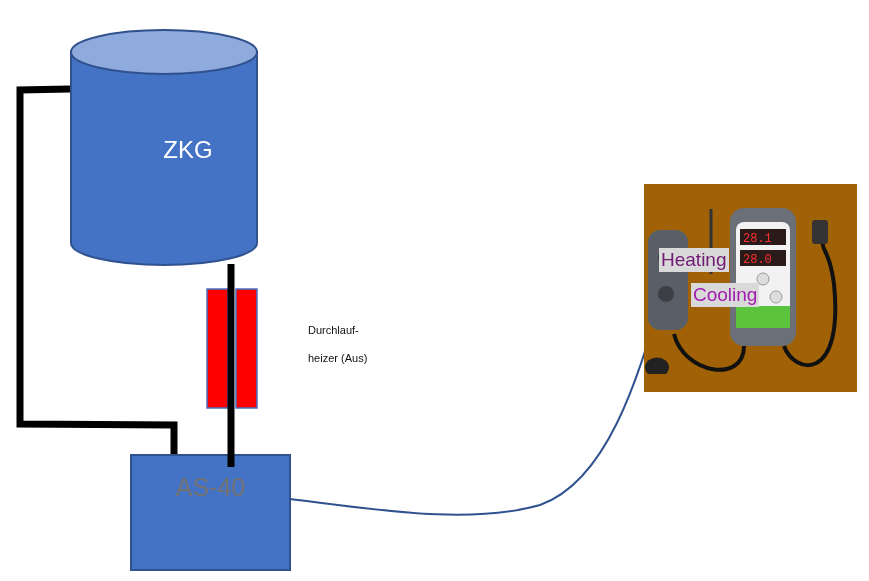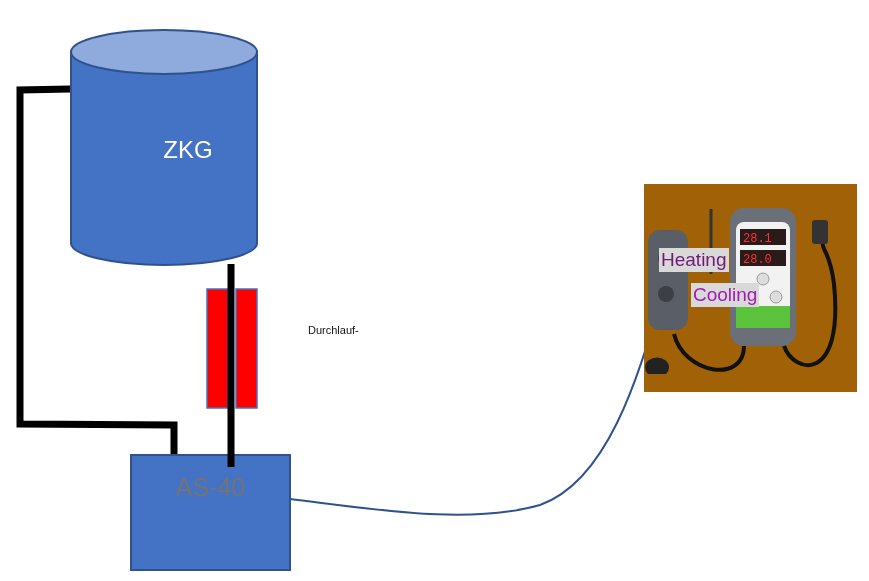--- a/index.html
+++ b/index.html
@@ -33,20 +33,21 @@
     <rect x="131" y="455" width="159" height="115" fill="#4472c4" stroke="#2f528f" stroke-width="2"></rect>
 
     <line x1="231" y1="264" x2="231" y2="467" stroke="#000" stroke-width="7"></line>
 
     <path d="M290,499 C380,510 470,525 540,505 C610,480 640,370 662,295" fill="none" stroke="#2f528f" stroke-width="2"></path>
   </svg>
 
   <div class="lbl tank-label">ZKG</div>
 
   <div class="lbl heater-label" style="top:316px">Durchlauf-</div>
+  <div class="lbl heater-label" style="top:344px">heizer (Aus)</div>
 
   <div class="lbl box-label" style="top:473px">AS-40</div>
 
   <div class="controller">
     <svg width="213" height="208" viewBox="0 0 213 208">
       <rect x="4" y="46" width="40" height="100" rx="12" fill="#5a5e66"></rect>
       <circle cx="22" cy="74" r="8" fill="#3c3f45"></circle>
       <circle cx="22" cy="110" r="8" fill="#3c3f45"></circle>
       <line x1="67" y1="25" x2="67" y2="90" stroke="#333" stroke-width="3"></line>
       <rect x="86" y="24" width="66" height="138" rx="14" fill="#6b6f77"></rect>

